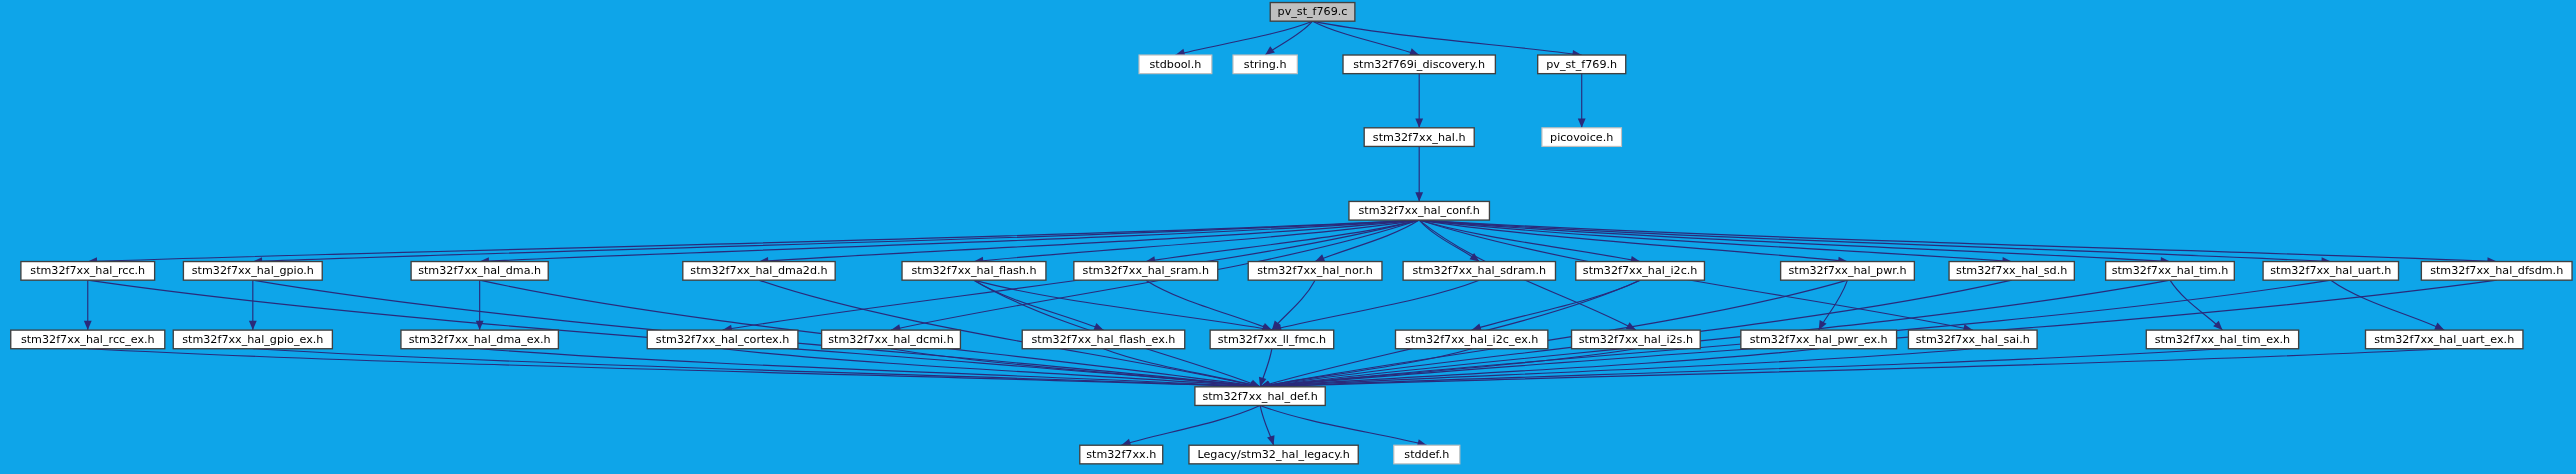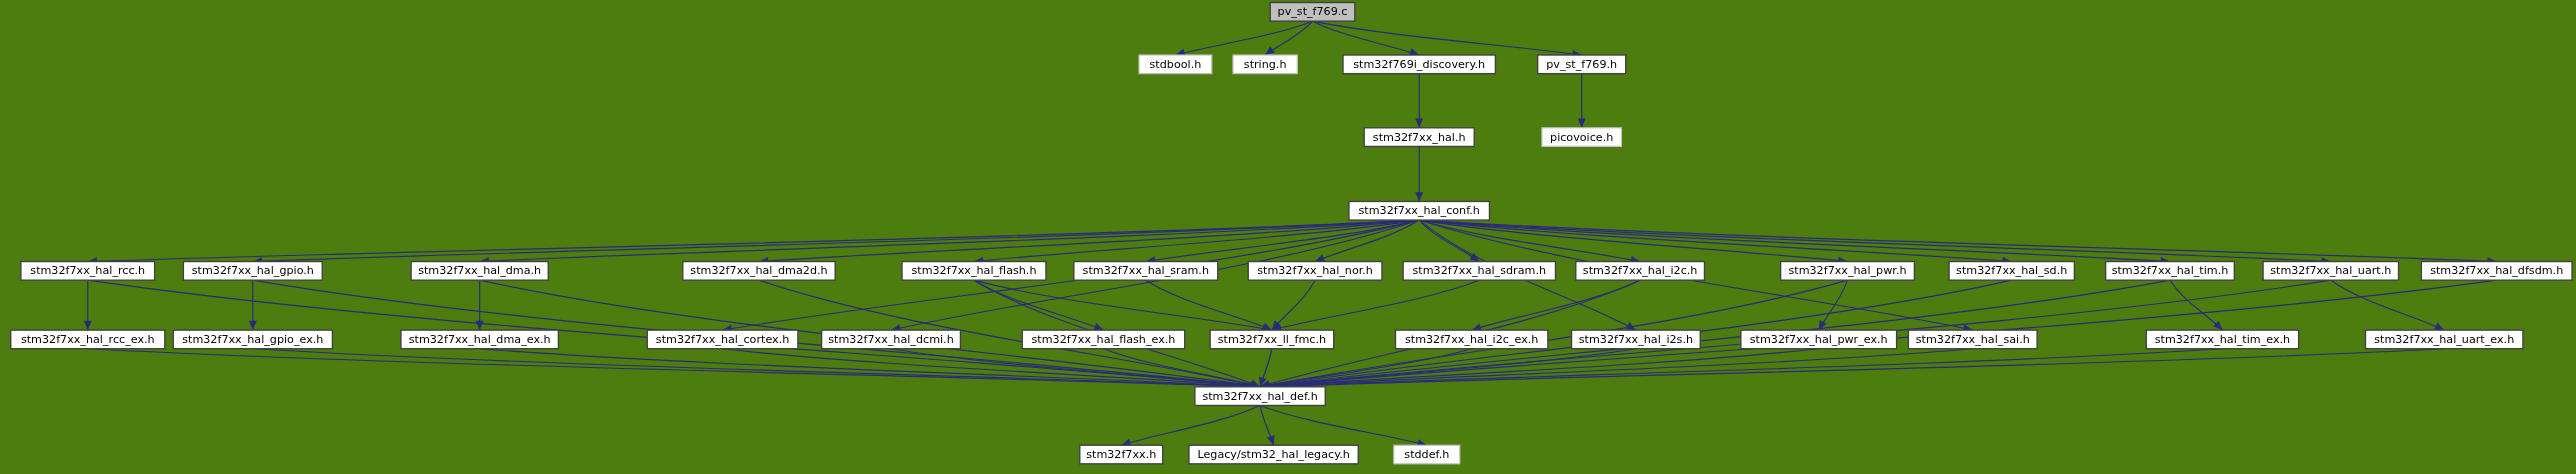--- a/index.html
+++ b/index.html
@@ -1,17 +1,17 @@
 <!DOCTYPE html>
 <html style="font-size:13.5px"><head>
 <meta charset="utf-8">
 <style>
   html,body{margin:0;padding:0;background:#ffffff;}
   body{font-family:"DejaVu Sans","Liberation Sans",sans-serif;}
-  #graph-wrap{position:relative;width:2576px;height:474px;background:#4d7c0f;overflow:hidden;}
+  #graph-wrap{position:relative;width:2576px;height:474px;background:#0ea5e9;overflow:hidden;}
   svg.graph{position:absolute;left:0;top:0;width:2576px;height:474px;display:block;}
   .node-rect{fill:#ffffff;stroke:#404040;stroke-width:1.6;}
   .node-rect.root{fill:#bfbfbf;stroke:#404040;stroke-width:1.6;}
   .node-rect.system{fill:#ffffff;stroke:#bfbfbf;stroke-width:1.4;}
   .node-label{font-family:"DejaVu Sans","Liberation Sans",sans-serif;font-size:13.2px;fill:#000000;text-anchor:middle;dominant-baseline:middle;}
   .edge{fill:none;stroke:#2a2a7a;stroke-width:1.35;}
   .edge-head{fill:#2a2a7a;stroke:none;}
 </style>
 </head>
 <body>

